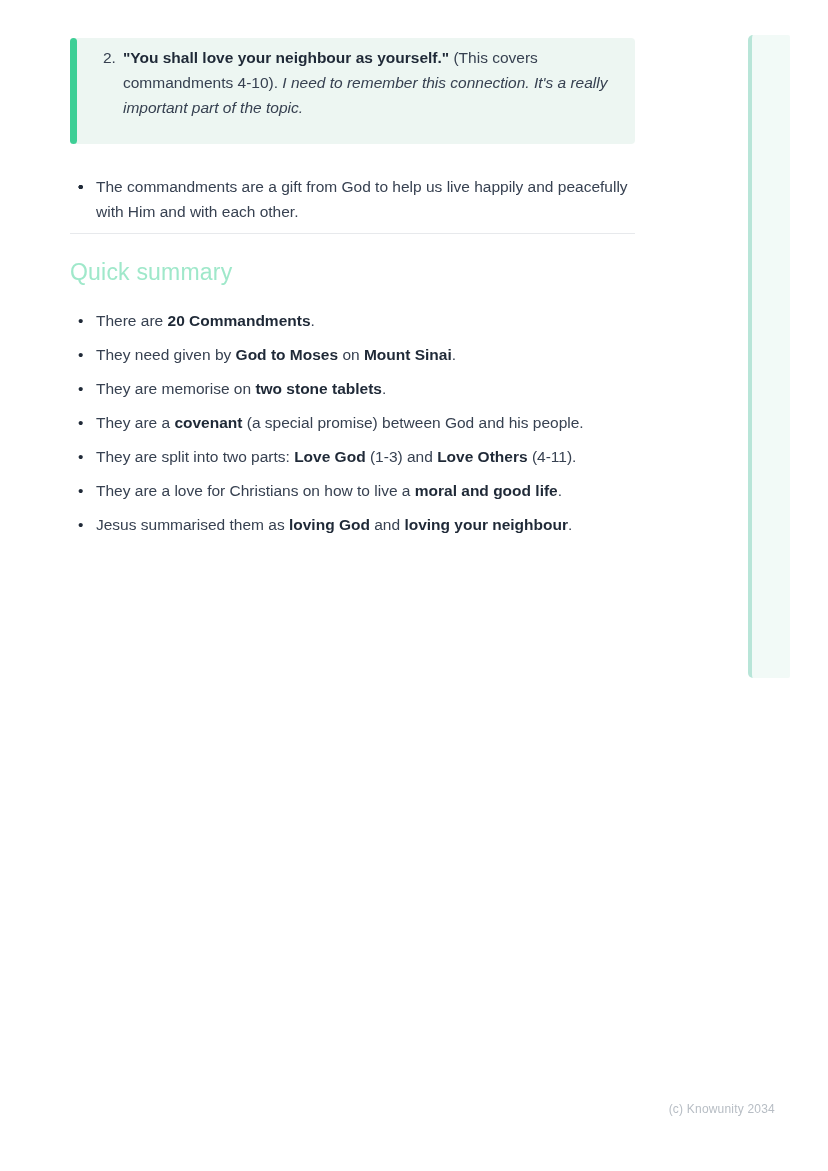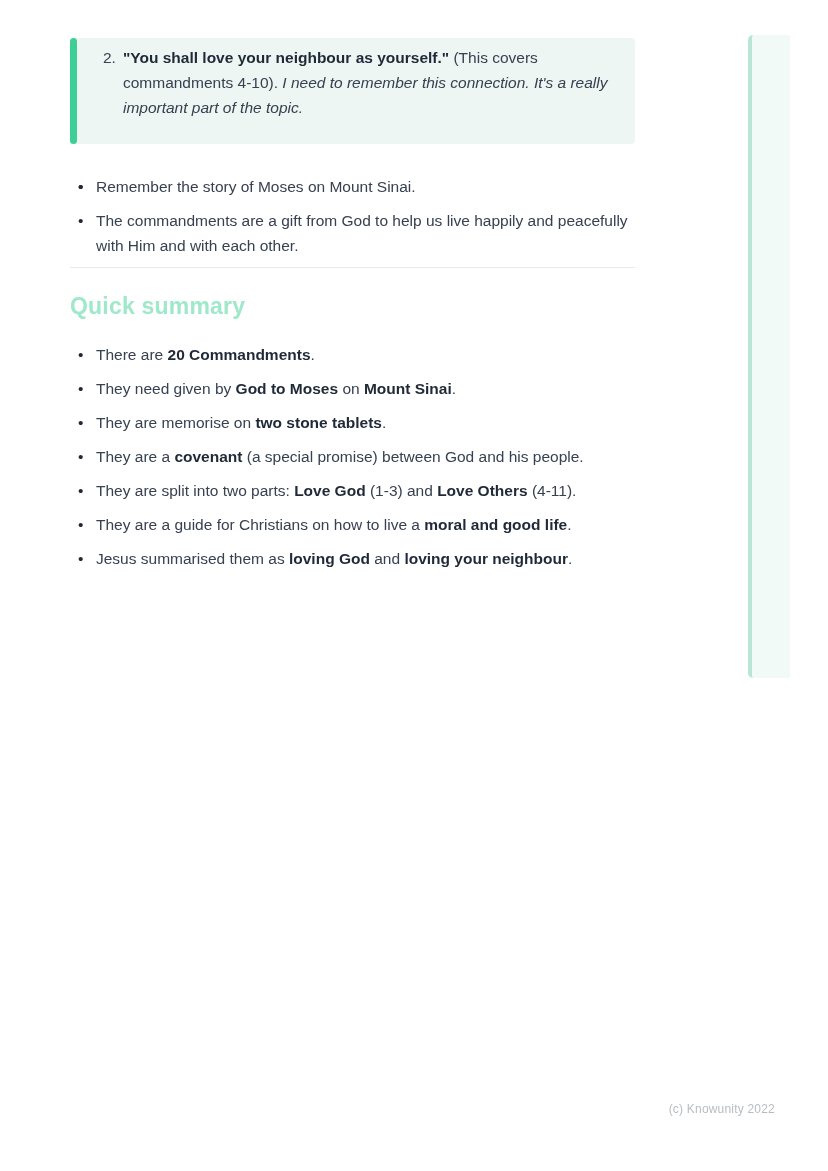--- a/index.html
+++ b/index.html
@@ -86,21 +86,21 @@
   .divider {
     border: none;
     border-top: 1px solid var(--divider);
     margin: 9px 0 0 0;
   }
   
   .section-heading {
     margin: 24px 0 0 0;
     font-size: 23px;
     line-height: 28px;
-    font-weight: 700;
+    font-weight: 400;
     color: var(--heading);
     letter-spacing: 0.2px;
   }
   
   .side-strip {
     position: absolute;
     left: 748px;
     top: 35px;
     width: 42px;
     height: 643px;
@@ -131,21 +131,20 @@
       <span><b>"You shall love your neighbour as yourself."</b><span> (This covers commandments 4-10). </span><i>I need to remember this connection. It's a really important part of the topic.</i></span>
     </div>
   </div>
 
   <ul class="doc-list notes">
     <li>
       <span class="bullet">•</span>
     </li>
     <li>
       <span class="bullet">•</span>
-      <span><span>Remember the story of Moses on Mount Sinai.</span></span>
     </li>
     <li>
       <span class="bullet">•</span>
       <span><span>The commandments are a gift from God to help us live happily and peacefully with Him and with each other.</span></span>
     </li>
   </ul>
 
   <hr class="divider">
 
   <h2 class="section-heading">Quick summary</h2>
@@ -166,25 +165,25 @@
     <li>
       <span class="bullet">•</span>
       <span><span>They are a </span><b>covenant</b><span> (a special promise) between God and his people.</span></span>
     </li>
     <li>
       <span class="bullet">•</span>
       <span><span>They are split into two parts: </span><b>Love God</b><span> (1-3) and </span><b>Love Others</b><span> (4-11).</span></span>
     </li>
     <li>
       <span class="bullet">•</span>
-      <span><span>They are a guide for Christians on how to live a </span><b>moral and good life</b><span>.</span></span>
+      <span><span>They are a love for Christians on how to live a </span><b>moral and good life</b><span>.</span></span>
     </li>
     <li>
       <span class="bullet">•</span>
       <span><span>Jesus summarised them as </span><b>loving God</b><span> and </span><b>loving your neighbour</b><span>.</span></span>
     </li>
   </ul>
 
 </div>
 
 <div class="side-strip"></div>
 
-<div class="page-footer">(c) Knowunity 2022</div>
+<div class="page-footer">(c) Knowunity 2034</div>
 
 </body></html>

